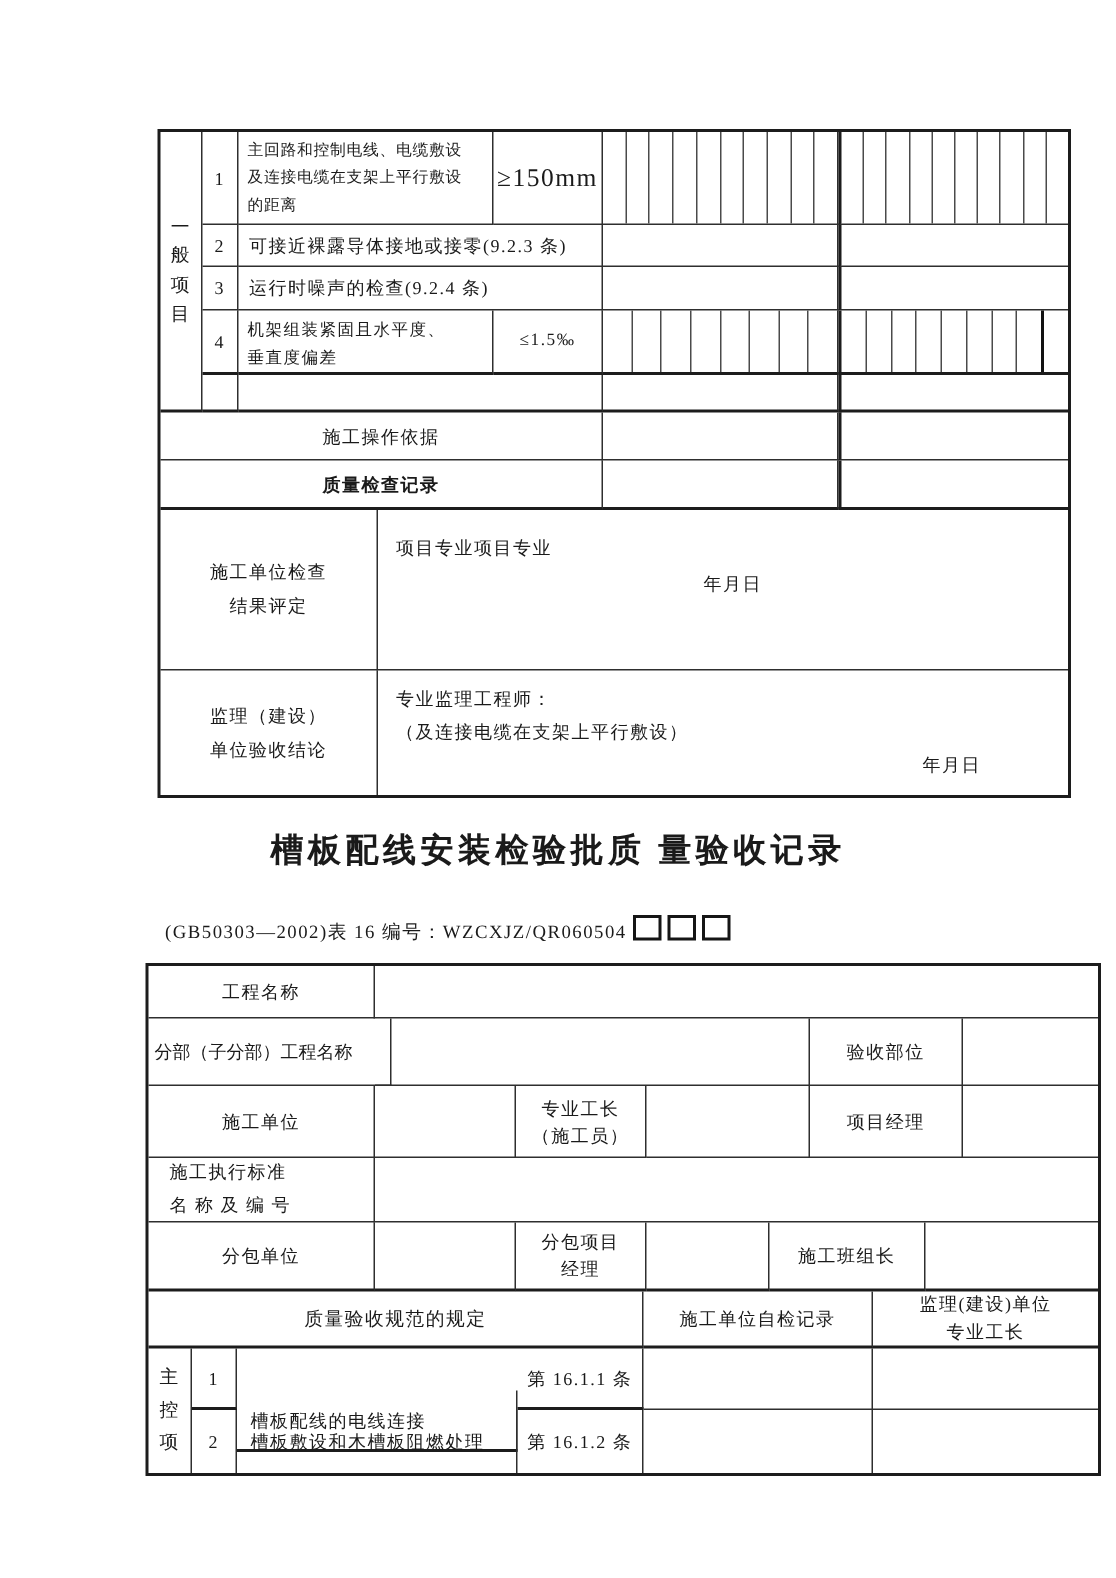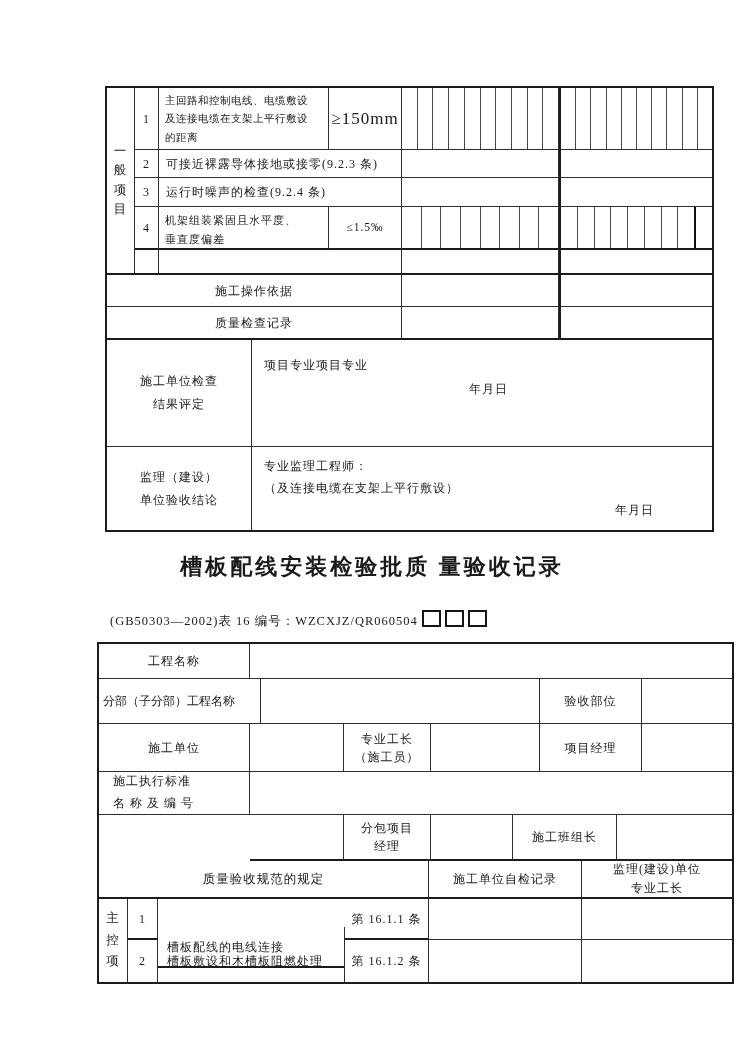--- a/index.html
+++ b/index.html
@@ -118,21 +118,21 @@
 
   <div class="cell bb2" style="left:28px;top:162px;width:24px;height:25px;"></div>
   <div class="cell bb2" style="left:52px;top:162px;width:243px;height:25px;"></div>
   <div class="cell bb2" style="left:295px;top:162px;width:157px;height:25px;"></div>
   <div class="cell bl2 bb2 nbr" style="left:452px;top:162px;width:153px;height:25px;"></div>
 
   <div class="cell cc" style="left:0;top:187px;width:295px;height:32px;">施工操作依据</div>
   <div class="cell" style="left:295px;top:187px;width:157px;height:32px;"></div>
   <div class="cell bl2 nbr" style="left:452px;top:187px;width:153px;height:32px;"></div>
 
-  <div class="cell cc bb2" style="left:0;top:219px;width:295px;height:33px;">质量检查记录</div>
+  <div class="cell cc bb2" style="left:0;top:219px;width:295px;height:33px;font-weight:bold;">质量检查记录</div>
   <div class="cell bb2" style="left:295px;top:219px;width:157px;height:33px;"></div>
   <div class="cell bl2 bb2 nbr" style="left:452px;top:219px;width:153px;height:33px;"></div>
 
   <div class="cell cc multi" style="left:0;top:252px;width:145px;height:107px;line-height:1.9;">施工单位检查
 结果评定</div>
   <div class="cell nbr signblock" style="left:145px;top:252px;width:460px;height:107px;">
     <div>项目专业项目专业</div>
     <div style="padding-left:205px;">年月日</div>
   </div>
 
@@ -166,20 +166,21 @@
   <div class="cell cc multi" style="left:245px;top:80px;width:87px;height:48px;">专业工长
 （施工员）</div>
   <div class="cell" style="left:332px;top:80px;width:109px;height:48px;"></div>
   <div class="cell cc" style="left:441px;top:80px;width:102px;height:48px;">项目经理</div>
   <div class="cell nbr" style="left:543px;top:80px;width:90px;height:48px;"></div>
 
   <div class="cell multi" style="left:0;top:128px;width:151px;height:43px;display:flex;align-items:center;padding-left:14px;line-height:1.8;">施工执行标准
 名 称 及 编 号</div>
   <div class="cell nbr" style="left:151px;top:128px;width:482px;height:43px;"></div>
 
+  <div class="cell cc bb2" style="left:0;top:171px;width:151px;height:46px;">分包单位</div>
   <div class="cell bb2" style="left:151px;top:171px;width:94px;height:46px;"></div>
   <div class="cell cc multi bb2" style="left:245px;top:171px;width:87px;height:46px;text-align:center;">分包项目
 经理</div>
   <div class="cell bb2" style="left:332px;top:171px;width:82px;height:46px;"></div>
   <div class="cell cc bb2" style="left:414px;top:171px;width:104px;height:46px;">施工班组长</div>
   <div class="cell bb2 nbr" style="left:518px;top:171px;width:115px;height:46px;"></div>
 
   <div class="cell cc bb2" style="left:0;top:217px;width:330px;height:38px;font-size:12.5px;">质量验收规范的规定</div>
   <div class="cell cc bb2" style="left:330px;top:217px;width:153px;height:38px;">施工单位自检记录</div>
   <div class="cell cc multi bb2 nbr" style="left:483px;top:217px;width:150px;height:38px;line-height:1.6;">监理(建设)单位

